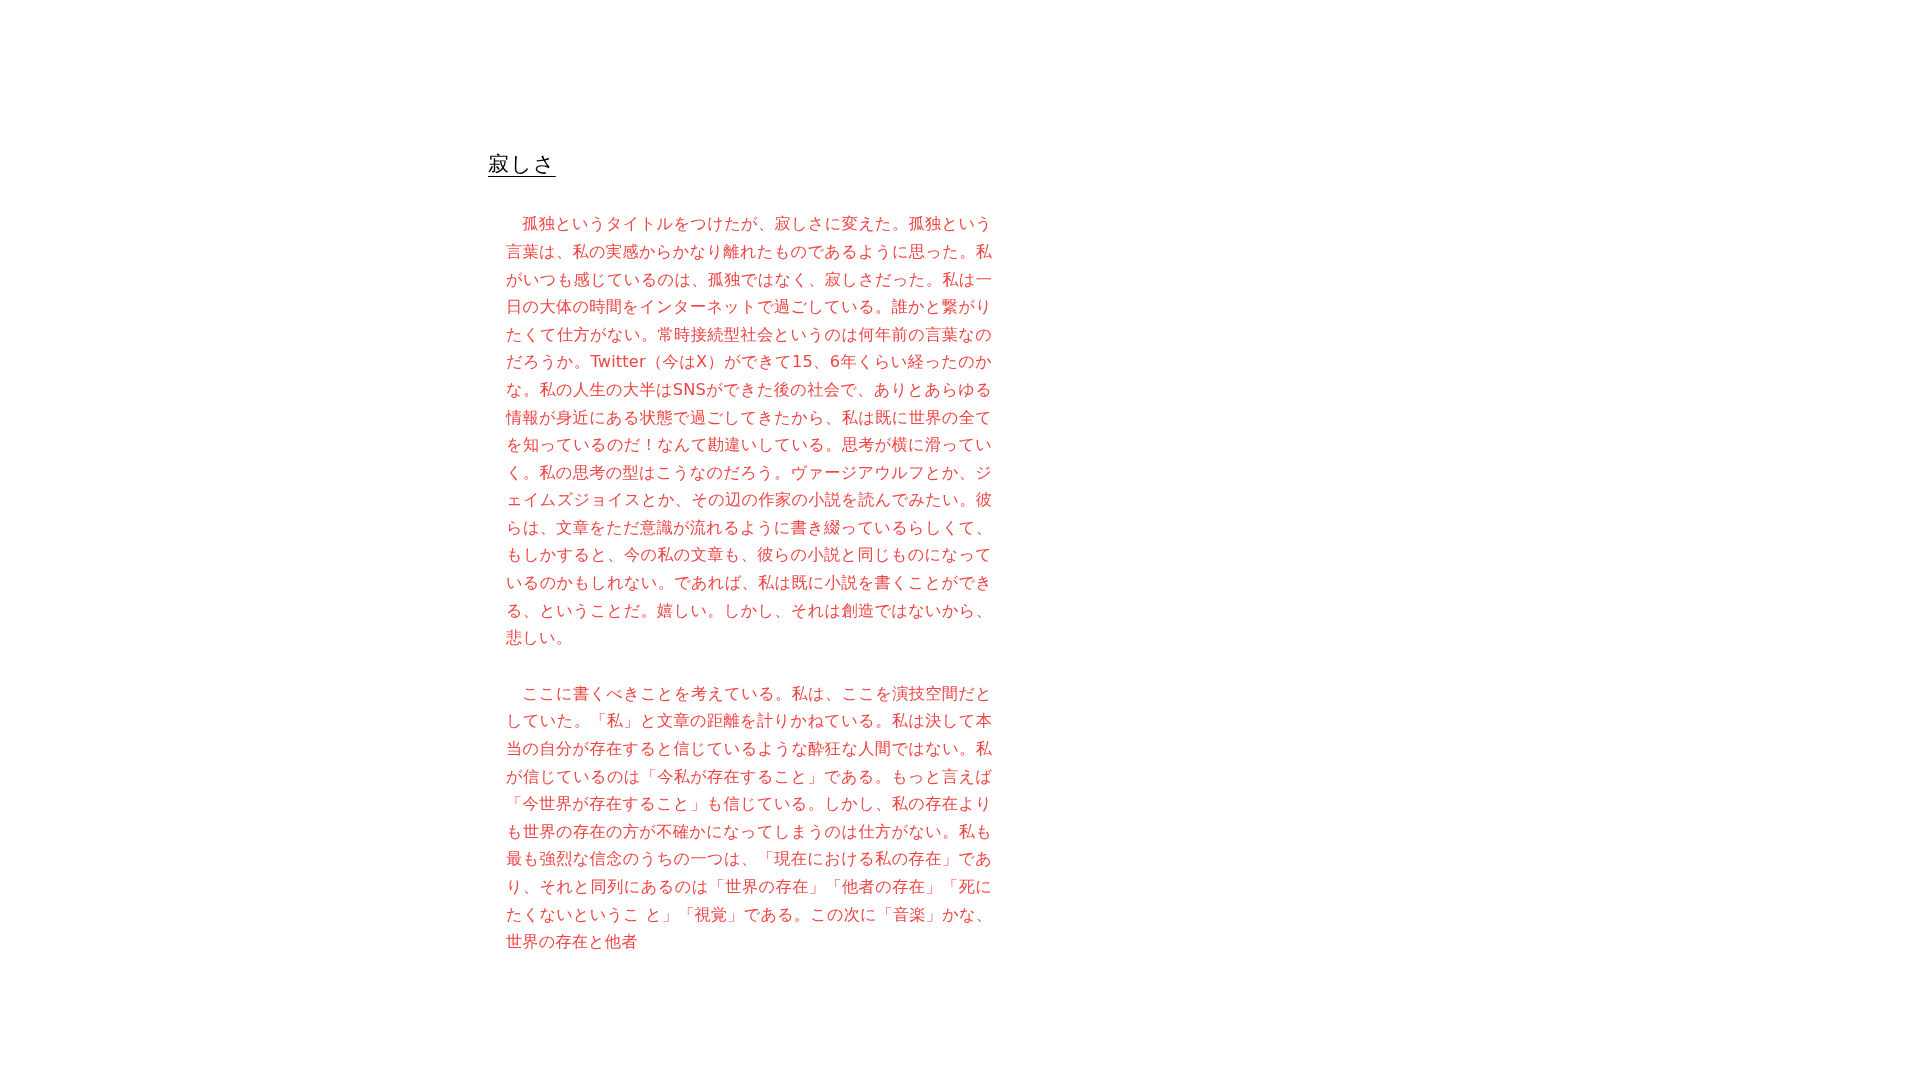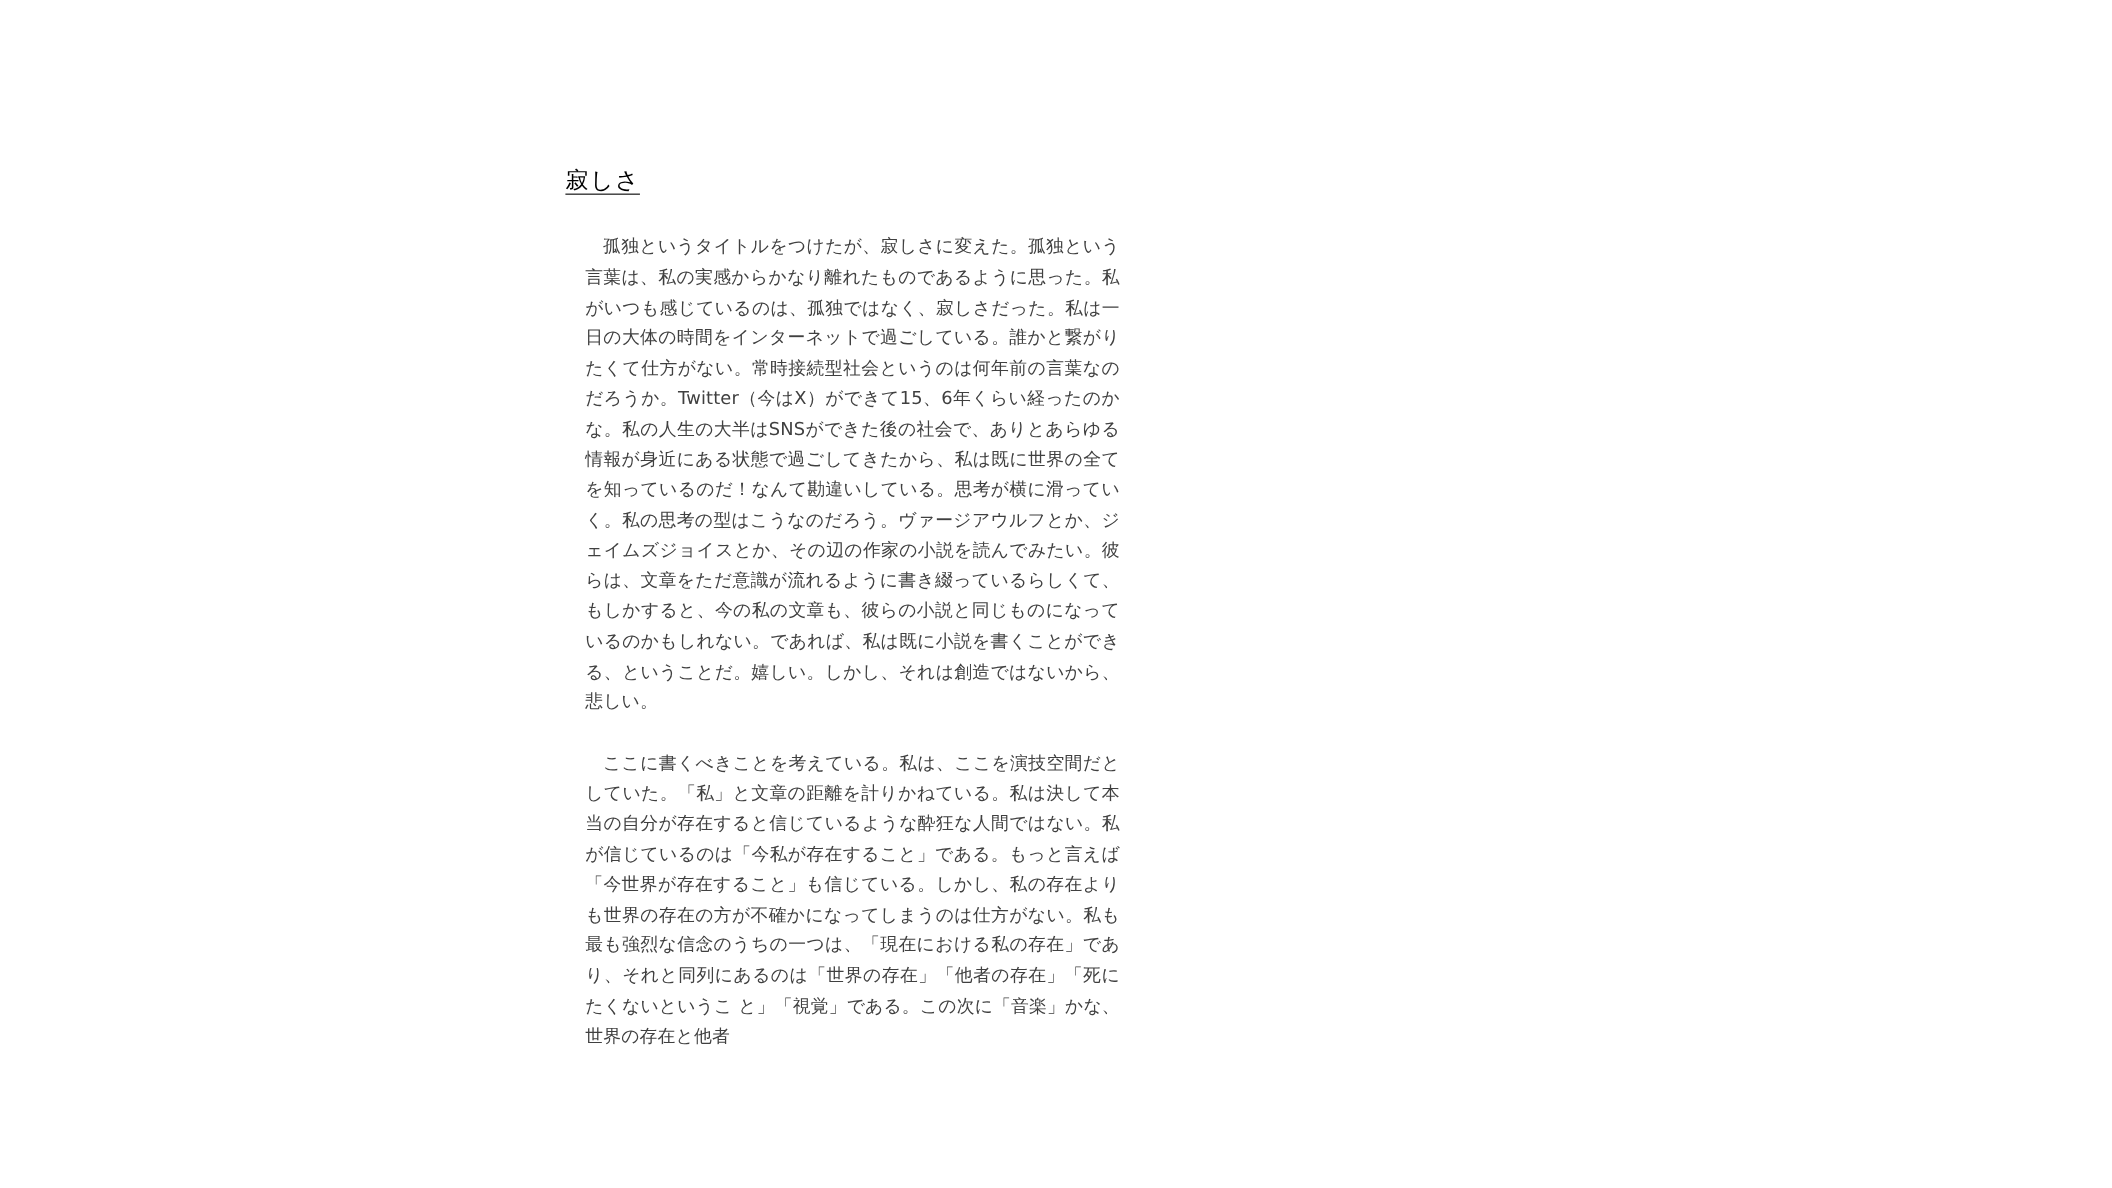--- a/index.html
+++ b/index.html
@@ -21,21 +21,21 @@
     position: relative;
     width: 1920px;
     height: 1080px;
     background: #ffffff;
     overflow: hidden;
   }
 
   
   .doc {
     position: absolute;
-    left: 514px;
+    left: 488px;
     top: 150px;
     width: 522px;
   }
 
   .doc-title {
     font-size: 21px;
     line-height: 1.35;
     font-weight: 400;
     letter-spacing: 0.06em;
     color: #000000;
@@ -55,21 +55,21 @@
   p.para {
     margin: 0 16px 28px 0;
     font-size: 16.2px;
     line-height: 27.6px;
     letter-spacing: 0.01em;
     text-align: justify;
     text-justify: inter-character;
     text-indent: 1em;
     word-break: break-all;
     overflow-wrap: anywhere;
-    color: #404040;
+    color: #ef4444;
     font-weight: 400;
   }
 
   p.para:last-child {
     margin-bottom: 0;
   }
 </style>
 </head>
 <body>
 

